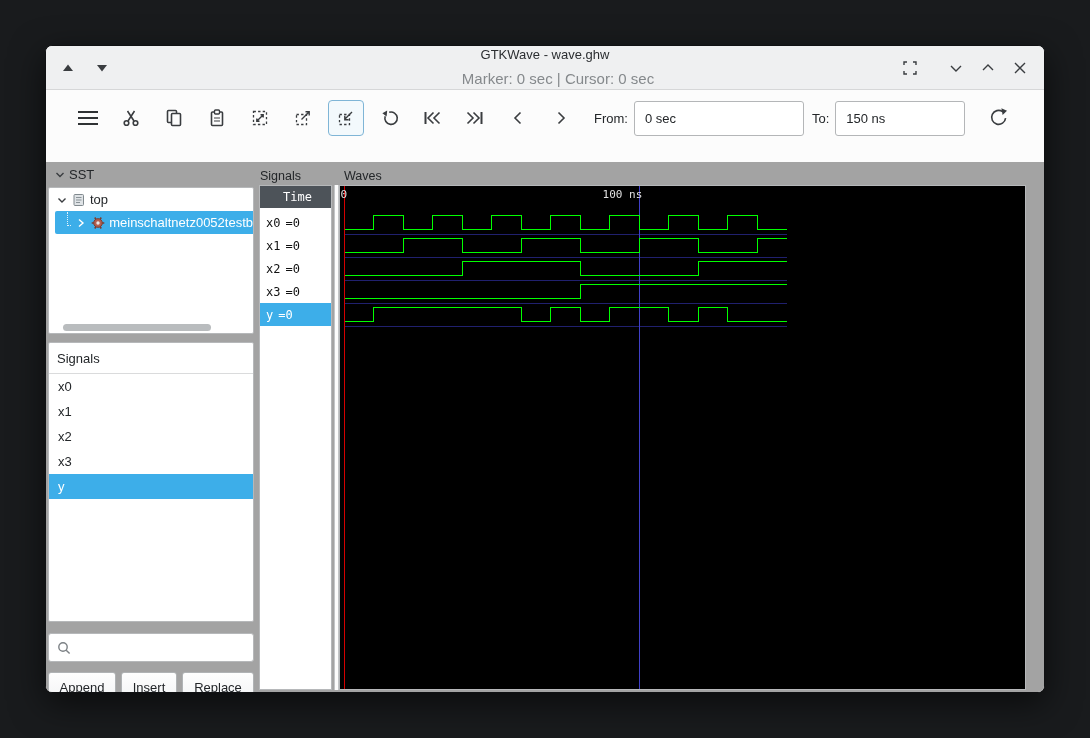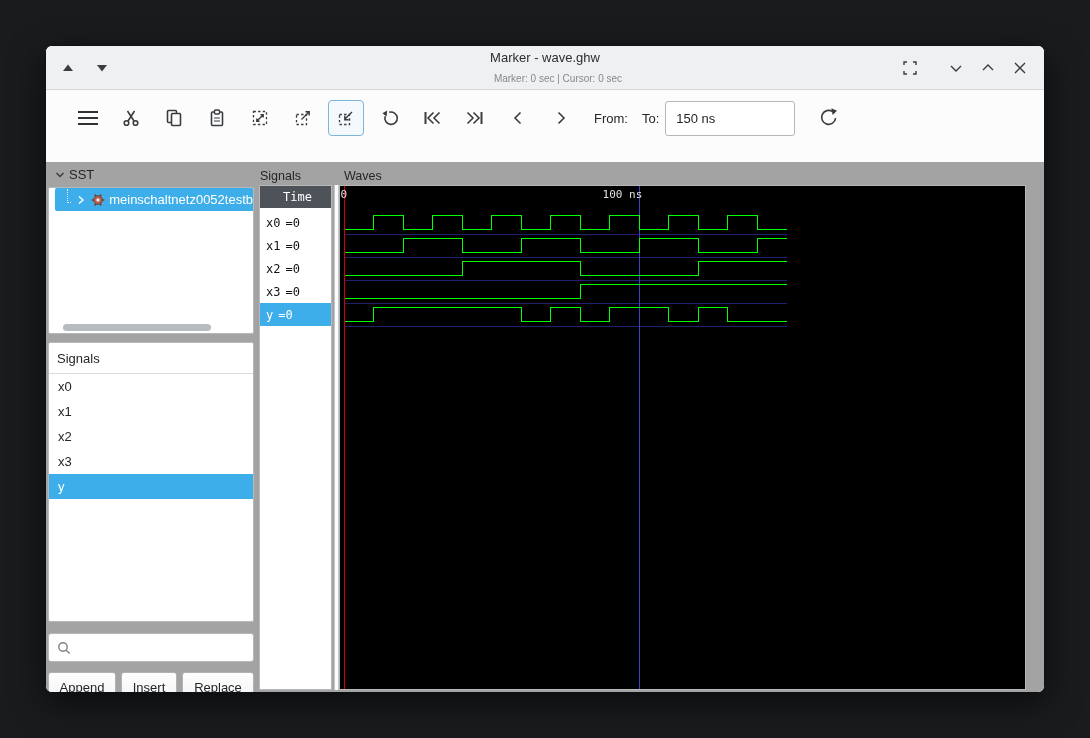--- a/index.html
+++ b/index.html
@@ -11,21 +11,21 @@
             box-shadow:0 10px 34px rgba(0,0,0,.6); overflow:hidden; }
 
   
   .titlebar { height:44px; background:#eff0f1; border-bottom:1px solid #d6d7d8;
               position:relative; display:flex; align-items:center; justify-content:center; }
   .tb-left  { position:absolute; left:10px; top:0; height:100%; display:flex; align-items:center; gap:10px; }
   .tb-right { position:absolute; right:12px; top:0; height:100%; display:flex; align-items:center; gap:8px; }
   .tb-btn { width:24px; height:24px; background:none; border:none; display:flex; align-items:center; justify-content:center; cursor:default; }
   .tb-center { text-align:center; line-height:1.2; }
   .wtitle { font-size:13px; color:#2b2e31; }
-  .wstatus { font-size:10px; color:#85898c; margin-top:7px;padding-left:26px; }
+  .wstatus { font-size:15px; color:#85898c; margin-top:7px;padding-left:26px; }
   .gap-r { margin-right:14px; }
 
   
   .toolbar { height:56px; background:#fcfcfc; display:flex; align-items:center; padding-left:24px; }
   .tool-btn { width:36px; height:36px; margin-right:7px; border:1px solid transparent; border-radius:4px;
               background:none; display:flex; align-items:center; justify-content:center; cursor:default; }
   .tool-btn.active { border-color:#7fb5d6; background:#f3f9fc; }
   .tb-label { font-size:13px; color:#232629; margin:0 6px 0 8px; }
   .tb-input { height:35px; border:1px solid #b4b6b8; border-radius:3px; padding:0 10px;
               font-size:13px; color:#232629; background:#fff; font-family:"Liberation Sans",sans-serif; }
@@ -115,21 +115,21 @@
         </button>
         <button class="tb-btn">
           <span>
             <svg class="ic" width="16" height="16">
                 <polygon class="fillk" points="3,5 13,5 8,11.5"></polygon>
               </svg>
           </span>
         </button>
       </div>
       <div class="tb-center">
-        <div class="wtitle">Marker - wave.ghw</div>
+        <div class="wtitle">GTKWave - wave.ghw</div>
         <div class="wstatus">Marker: 0 sec | Cursor: 0 sec</div>
       </div>
       <div class="tb-right">
         <button class="tb-btn gap-r">
           <span>
             <svg class="ic" width="22" height="22">
               <path class="stroke-thin" d="M5 8 V5 H8 M14 5 H17 V8 M17 14 V17 H14 M8 17 H5 V14"></path>
             </svg>
           </span>
         </button>
@@ -249,20 +249,21 @@
         </span>
       </button>
       <button class="tool-btn">
         <span>
           <svg class="ic" width="20" height="20">
               <polyline class="stroke" points="7.5,4.5 13,10 7.5,15.5"></polyline>
             </svg>
         </span>
       </button>
       <label class="tb-label">From:</label>
+      <input class="tb-input w-from" type="text" value="0 sec" style="">
       <label class="tb-label">To:</label>
       <input class="tb-input w-to" type="text" value="150 ns" style="">
       <button class="tool-btn reload-margin">
         <span>
           <svg class="ic" width="22" height="22">
             <path class="stroke" d="M14.6 4.6 A7 7 0 1 0 17.6 11.2"></path>
             <polygon class="fillk" points="13.4,1.2 19,3.8 14.6,8"></polygon>
           </svg>
         </span>
       </button>
@@ -273,20 +274,34 @@
       <div class="sst-header">
         <span>
           <svg class="ic" width="12" height="12">
               <polyline class="stroke-thin" points="2.5,4 6,7.5 9.5,4"></polyline>
             </svg>
         </span>
         <span>SST</span>
       </div>
 
       <div class="tree-box">
+        <div class="tree-row">
+          <span>
+            <svg class="ic" width="12" height="12">
+                <polyline class="stroke-thin" points="2.5,4.5 6,8 9.5,4.5"></polyline>
+              </svg>
+          </span>
+          <span>
+            <svg class="ic" width="14" height="14">
+              <rect x="2" y="1.5" width="9.5" height="11" rx="1" fill="#dfe3e6" stroke="#80898e" stroke-width="1"></rect>
+              <path d="M4 4.5 H9.5 M4 7 H9.5 M4 9.5 H8" stroke="#8a9398" stroke-width="1"></path>
+            </svg>
+          </span>
+          <span>top</span>
+        </div>
         <div class="tree-row selected">
           <span class="tree-dash"></span>
           <span>
             <svg class="ic" width="12" height="12">
                 <polyline points="4,2.5 8,6 4,9.5" fill="none" stroke="#ffffff" stroke-width="1.4"></polyline>
               </svg>
           </span>
           <span>
             <svg class="ic" width="14" height="14">
               <path d="M11.3 7 H13.3 M9.15 10.7 L10.2 12.5 M4.85 10.7 L3.8 12.5 M2.7 7 H0.7 M4.85 3.3 L3.8 1.5 M9.15 3.3 L10.2 1.5" stroke="#7a3c30" stroke-width="1.6"></path>

